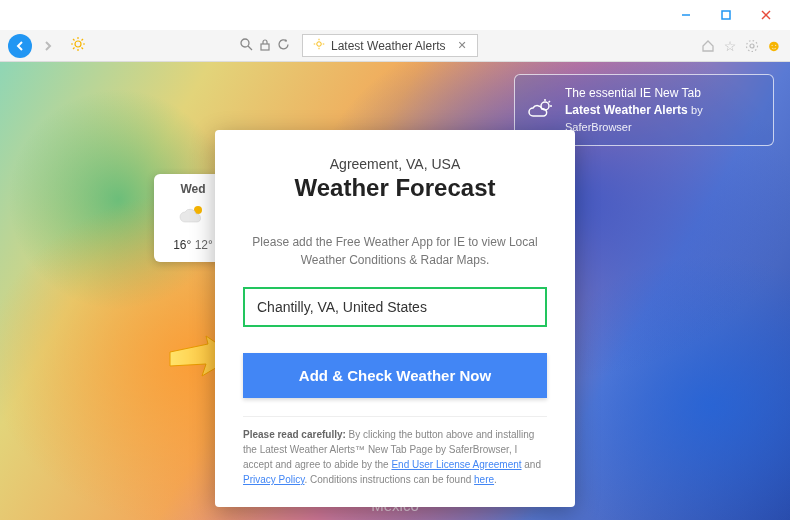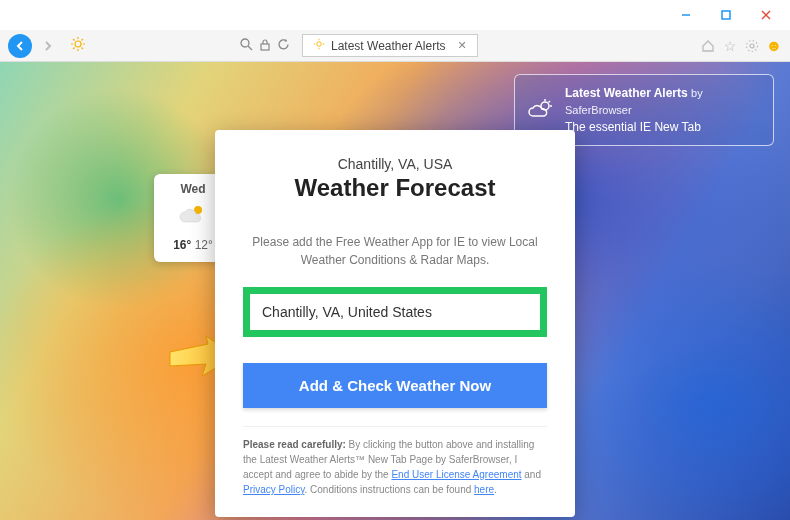--- a/index.html
+++ b/index.html
@@ -40,28 +40,28 @@
 .banner-icon { width: 28px; height: 28px; display: flex; align-items: center; justify-content: center; }
 .banner-text { font-size: 12px; line-height: 1.4; }
 .banner-title { font-weight: 600; }
 .banner-by { font-weight: 400; font-size: 11px; opacity: 0.9; }
 
 
 .daytile { position: absolute; top: 112px; left: 140px; width: 78px; background: #fff; border-radius: 6px; box-shadow: 0 2px 8px rgba(0,0,0,0.2); padding: 8px 6px 10px; text-align: center; margin-left: 14px; }
 .daytile .day { font-size: 12px; font-weight: 600; color: #555; }
 .daytile .wicon { font-size: 22px; margin: 6px 0; color: #777; }
 .daytile .temps { font-size: 12px; color: #666; }
-.daytile .temps b { color: #333; font-weight: 700; }
+.daytile .temps b { color: #333; font-weight: 400; }
 
 
 .card { position: absolute; top: 68px; left: 50%; transform: translateX(-50%); width: 360px; background: #fff; border-radius: 4px; box-shadow: 0 6px 24px rgba(0,0,0,0.3); padding: 26px 28px 20px; }
 .card .loc { text-align: center; font-size: 14px; color: #444; }
 .card h1 { text-align: center; font-size: 24px; font-weight: 600; color: #222; margin-top: 2px; }
 .card .blurb { text-align: center; font-size: 12px; color: #777; margin: 31px 0 18px; line-height: 1.5; }
-.card input { width: 100%; border: 7px solid #22c55e; padding: 10px 12px; font-size: 14px; color: #333; outline: none; }
+.card input { width: 100%; border: 2px solid #22c55e; padding: 10px 12px; font-size: 14px; color: #333; outline: none; }
 .card .cta { width: 100%; margin-top: 26px; background: #4286f5; color: #fff; border: none; padding: 14px 0; font-size: 15px; font-weight: 600; box-shadow: 0 2px 4px rgba(0,0,0,0.15); cursor: pointer; }
 .card hr { border: none; border-top: 1px solid #eee; margin: 18px 0 10px; }
 .card .legal { font-size: 10px; color: #888; line-height: 1.5; }
 .card .legal b { color: #666; }
 .card .legal .lnk { color: #4286f5; text-decoration: underline; }
 
 
 .arrow { position: absolute; top: 272px; left: 168px; width: 70px; height: 50px; }
 
 .sun-icon { position: relative; display:inline-block; }
@@ -171,22 +171,22 @@
           <circle cx="18" cy="10" r="4" fill="none" stroke="#fff" stroke-width="1.5"></circle>
           <g stroke="#fff" stroke-width="1.5">
             <line x1="18" y1="3" x2="18" y2="5"></line>
             <line x1="25" y1="10" x2="23" y2="10"></line>
             <line x1="23" y1="5" x2="21.5" y2="6.5"></line>
           </g>
           <path d="M6 20 a4 4 0 0 1 0-8 a5 5 0 0 1 9 1 a3 3 0 0 1 2 7 Z" fill="none" stroke="#fff" stroke-width="1.5"></path>
         </svg>
     </div>
     <div class="banner-text">
+      <div>The essential IE New Tab</div>
       <div><span class="banner-title">Latest Weather Alerts</span> <span class="banner-by">by SaferBrowser</span></div>
-      <div>The essential IE New Tab</div>
     </div>
   </div>
 
   <div class="daytile">
     <div class="day">Wed</div>
     <div class="wicon">
       <svg width="30" height="24" viewBox="0 0 30 24">
           <circle cx="20" cy="8" r="4" fill="#f7b500"></circle>
           <path d="M7 20 a5 5 0 0 1 0-10 a6 6 0 0 1 11 2 a4 4 0 0 1 1 8 Z" fill="#e8e8e8" stroke="#ccc" stroke-width="0.5"></path>
         </svg>
@@ -200,21 +200,21 @@
           <linearGradient id="ag" x1="0" y1="0" x2="1" y2="0">
             <stop offset="0" stop-color="#ffe36b"></stop>
             <stop offset="1" stop-color="#ffb627"></stop>
           </linearGradient>
         </defs>
         <path d="M2 18 L40 10 L38 2 L68 22 L34 42 L38 30 L2 32 Z" fill="url(#ag)" stroke="#e89a00" stroke-width="1"></path>
       </svg>
   </div>
 
   <div class="card">
-    <div class="loc">Chantilly, VA, USA</div>
+    <div class="loc">Agreement, VA, USA</div>
     <h1>Weather Forecast</h1>
     <div class="blurb">Please add the Free Weather App for IE to view Local Weather Conditions &amp; Radar Maps.</div>
     <input type="text" value="Chantilly, VA, United States" style="">
     <button class="cta">Add &amp; Check Weather Now</button>
     <hr>
     <div class="legal">
       <b>Please read carefully:</b><span> By clicking the button above and installing the Latest Weather Alerts™ New Tab Page by SaferBrowser, I accept and agree to abide by the </span><span class="lnk">End User License Agreement</span><span> and </span><span class="lnk">Privacy Policy</span><span>. Conditions instructions can be found </span><span class="lnk">here</span><span>.</span>
     </div>
   </div>
 </div>

